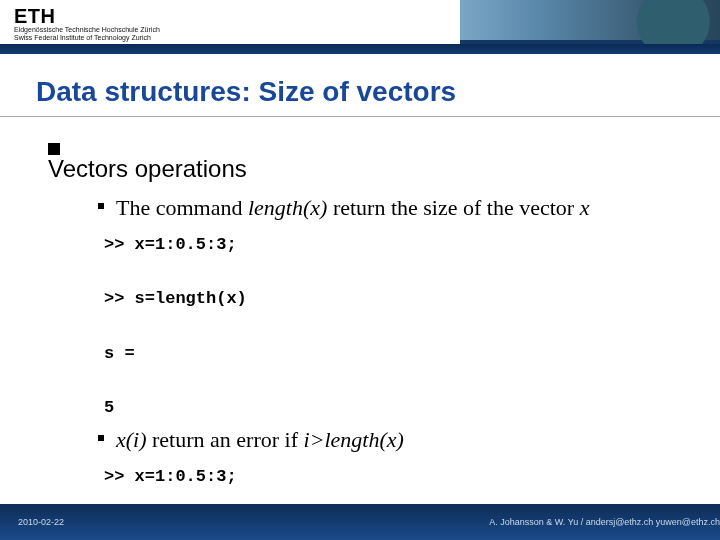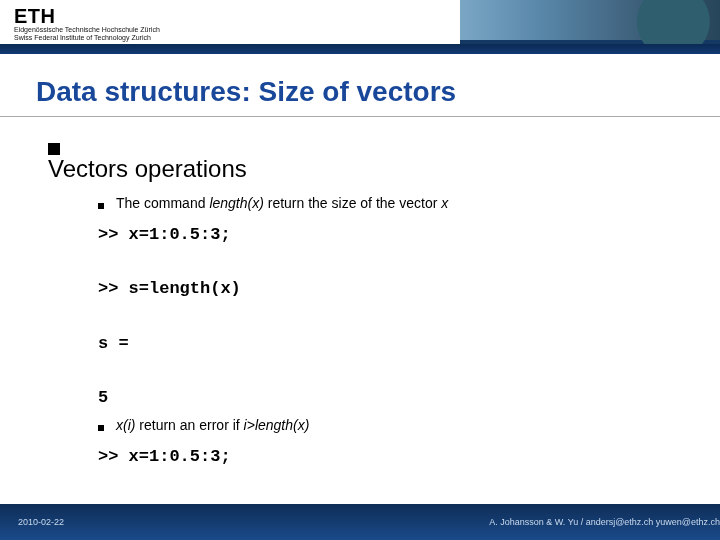--- a/index.html
+++ b/index.html
@@ -96,29 +96,30 @@
     align-items: flex-start;
     margin: 6px 0 10px 0;
   }
   .lvl2 .bullet {
     width: 6px; height: 6px;
     background: #000;
     margin: 8px 12px 0 0;
     flex: 0 0 auto;
   }
   .lvl2-text {
-    font-size: 14px;
+    font-size: 22px;
+    font-family: Liberation Serif, serif;
   }
   .ital { font-style: italic; }
   .code {
     font-family: "Courier New", Courier, monospace;
     font-size: 17px;
     font-weight: bold;
     white-space: pre;
-    margin: 6px 0 6px 0;
+    margin: 6px 0 6px 6px;
     line-height: 1.6;
   }
 
   .footer {
     position: absolute;
     left: 0; right: 0; bottom: 0;
     height: 36px;
     background: linear-gradient(#0e2d56, #1a4a8a);
     color: #c9d9ef;
     font-size: 9px;

